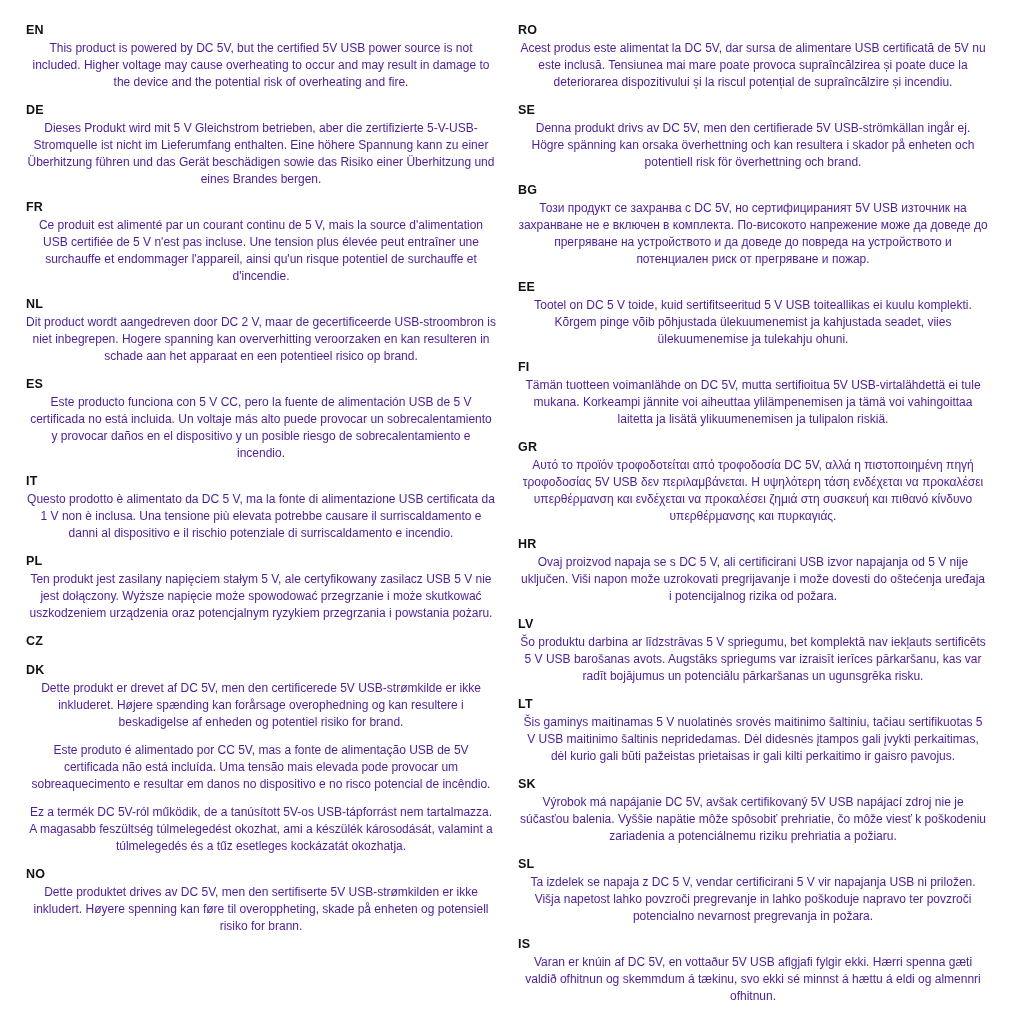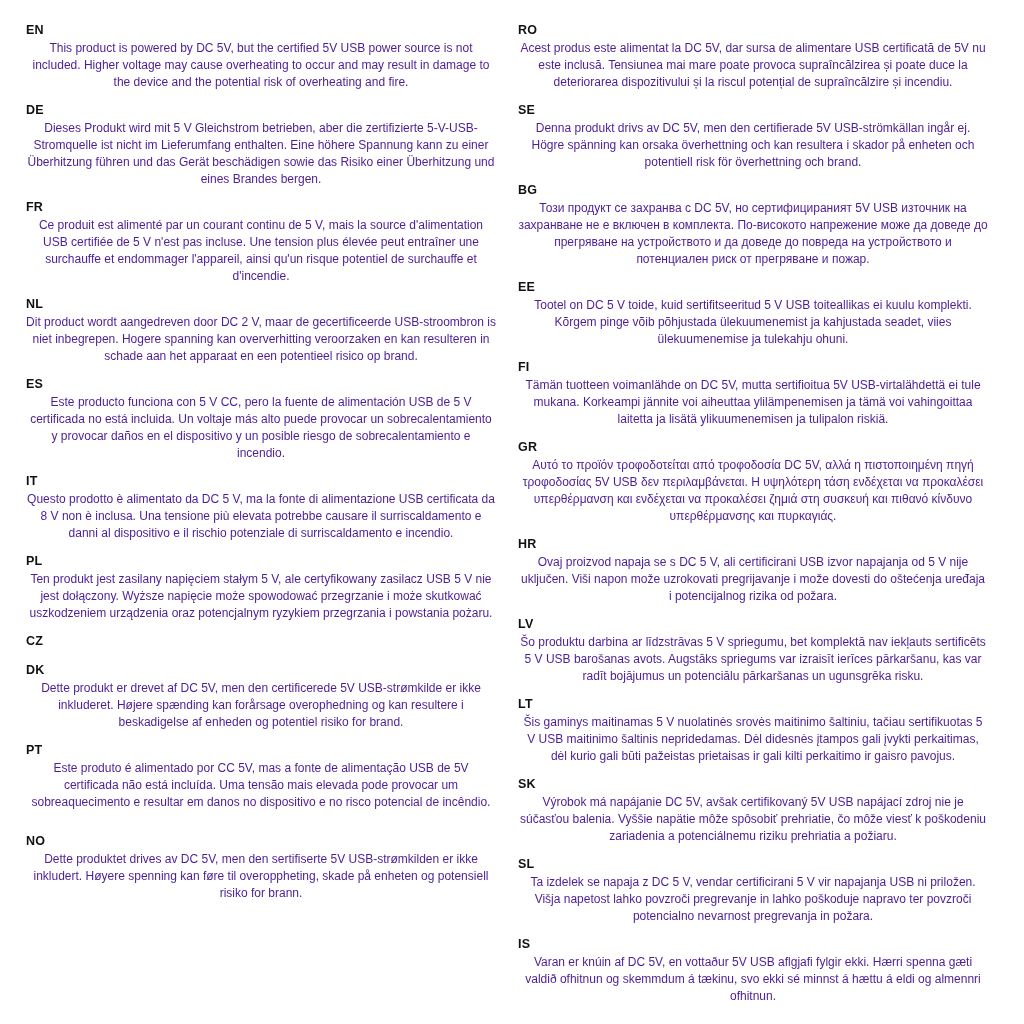--- a/index.html
+++ b/index.html
@@ -74,43 +74,43 @@
       <div class="lang-text">Dit product wordt aangedreven door DC 2 V, maar de gecertificeerde USB-stroombron is niet inbegrepen. Hogere spanning kan oververhitting veroorzaken en kan resulteren in schade aan het apparaat en een potentieel risico op brand.</div>
     </div>
 
     <div class="entry">
       <div class="lang-code">ES</div>
       <div class="lang-text">Este producto funciona con 5 V CC, pero la fuente de alimentación USB de 5 V certificada no está incluida. Un voltaje más alto puede provocar un sobrecalentamiento y provocar daños en el dispositivo y un posible riesgo de sobrecalentamiento e incendio.</div>
     </div>
 
     <div class="entry">
       <div class="lang-code">IT</div>
-      <div class="lang-text">Questo prodotto è alimentato da DC 5 V, ma la fonte di alimentazione USB certificata da 8 V non è inclusa. Una tensione più elevata potrebbe causare il surriscaldamento e danni al dispositivo e il rischio potenziale di surriscaldamento e incendio.</div>
+      <div class="lang-text">Questo prodotto è alimentato da DC 5 V, ma la fonte di alimentazione USB certificata da 1 V non è inclusa. Una tensione più elevata potrebbe causare il surriscaldamento e danni al dispositivo e il rischio potenziale di surriscaldamento e incendio.</div>
     </div>
 
     <div class="entry">
       <div class="lang-code">PL</div>
       <div class="lang-text">Ten produkt jest zasilany napięciem stałym 5 V, ale certyfikowany zasilacz USB 5 V nie jest dołączony. Wyższe napięcie może spowodować przegrzanie i może skutkować uszkodzeniem urządzenia oraz potencjalnym ryzykiem przegrzania i powstania pożaru.</div>
     </div>
 
     <div class="entry">
       <div class="lang-code">CZ</div>
     </div>
 
     <div class="entry">
       <div class="lang-code">DK</div>
       <div class="lang-text">Dette produkt er drevet af DC 5V, men den certificerede 5V USB-strømkilde er ikke inkluderet. Højere spænding kan forårsage overophedning og kan resultere i beskadigelse af enheden og potentiel risiko for brand.</div>
     </div>
 
     <div class="entry">
-      <div class="lang-code">PT</div>
       <div class="lang-text">Este produto é alimentado por CC 5V, mas a fonte de alimentação USB de 5V certificada não está incluída. Uma tensão mais elevada pode provocar um sobreaquecimento e resultar em danos no dispositivo e no risco potencial de incêndio.</div>
     </div>
 
     <div class="entry">
+      <div class="lang-text">Ez a termék DC 5V-ról működik, de a tanúsított 5V-os USB-tápforrást nem tartalmazza. A magasabb feszültség túlmelegedést okozhat, ami a készülék károsodását, valamint a túlmelegedés és a tűz esetleges kockázatát okozhatja.</div>
     </div>
 
     <div class="entry">
       <div class="lang-code">NO</div>
       <div class="lang-text">Dette produktet drives av DC 5V, men den sertifiserte 5V USB-strømkilden er ikke inkludert. Høyere spenning kan føre til overoppheting, skade på enheten og potensiell risiko for brann.</div>
     </div>
 
   </div>
 
   <div class="column">

